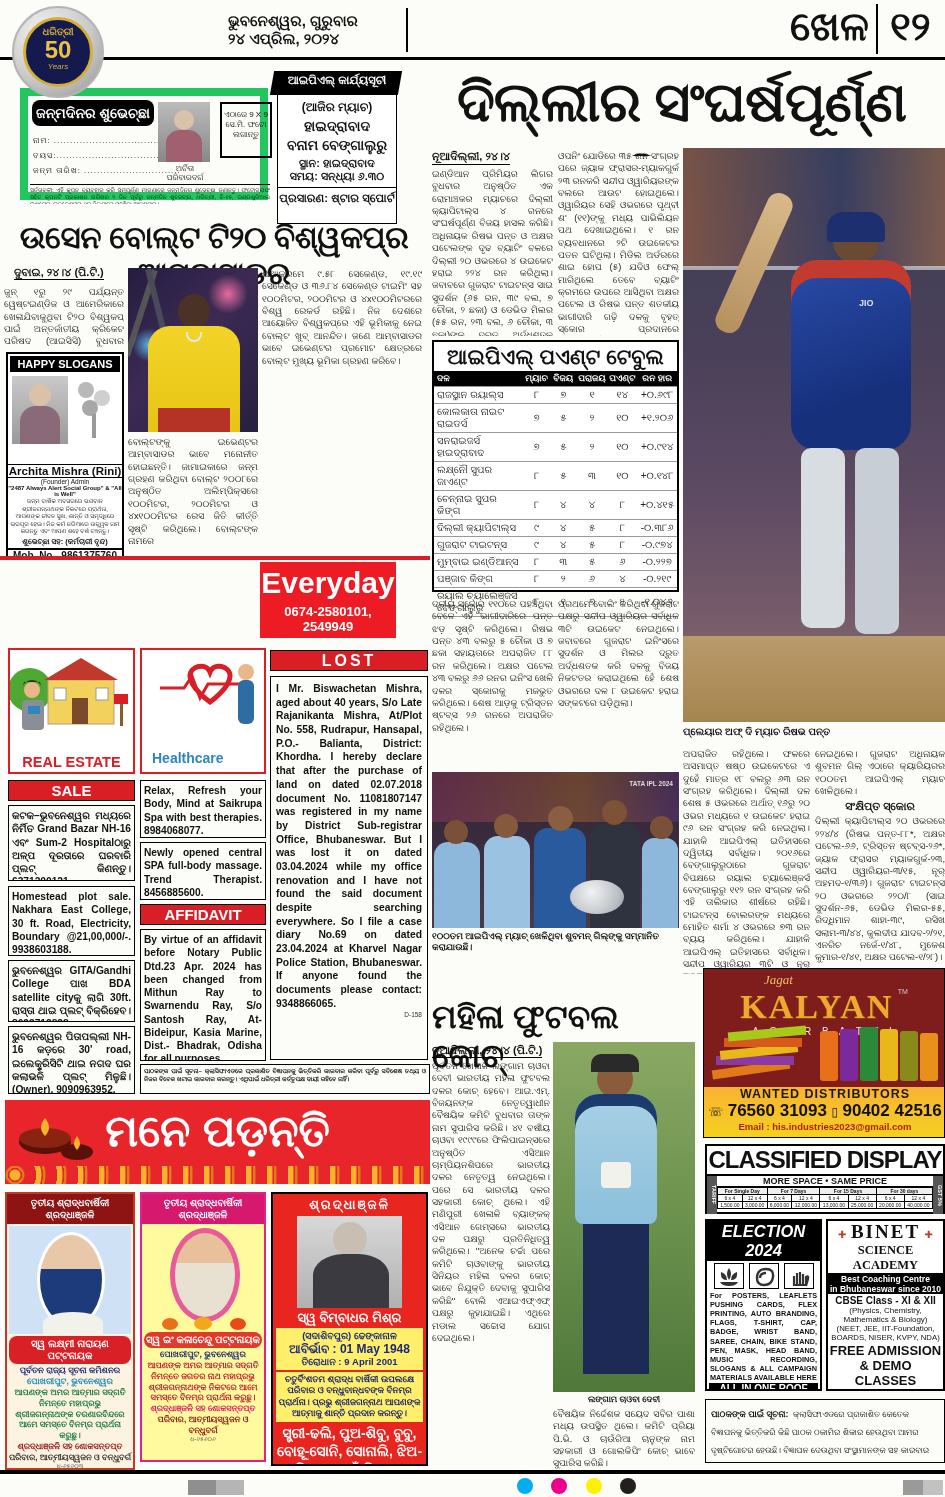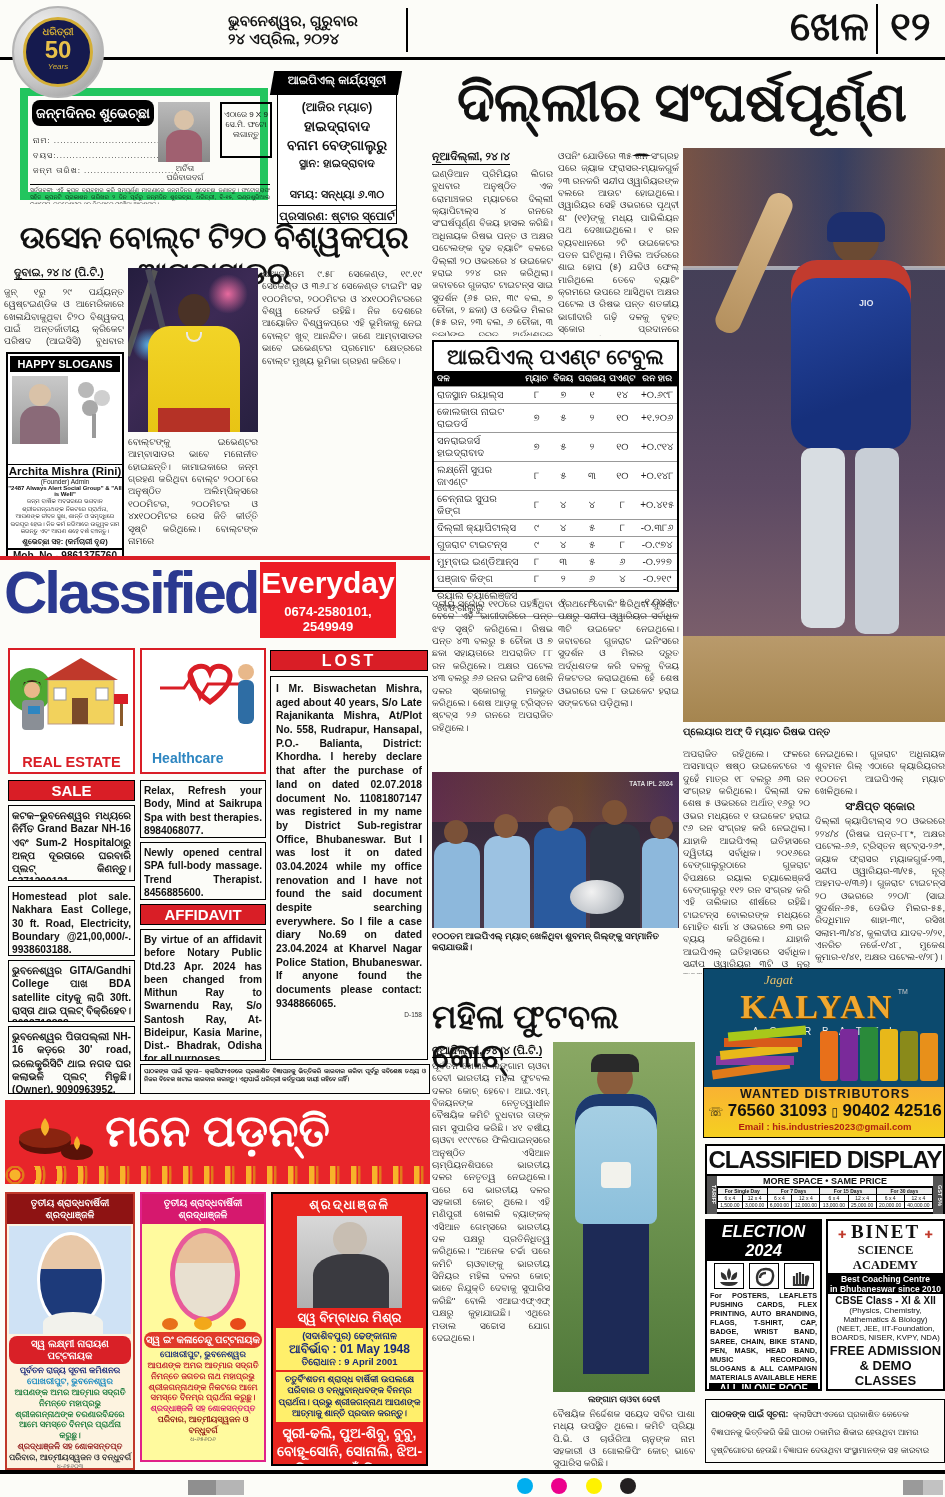--- a/index.html
+++ b/index.html
@@ -66,21 +66,21 @@
     <div class="abs jt" style="left:2px;top:88px;width:240px;height:20px;font-size:5.8px;border-top:1px solid #000;padding-top:2px;overflow:hidden">ସର୍ତ୍ତାବଳୀ: ଏହି କୂପନ ବ୍ୟବହାର କରି ସମ୍ପୂର୍ଣ୍ଣ ମାଗଣାରେ ଜନ୍ମଦିନର ଶୁଭେଚ୍ଛା ଜଣାନ୍ତୁ। ଫଟୋଗ୍ରାଫ ସହିତ କୂପନଟି ପ୍ରକାଶନ ତାରିଖର ୨ ଦିନ ପୂର୍ବରୁ ଜନ୍ମଦିନ ଶୁଭେଚ୍ଛା, ଧରିତ୍ରୀ, ବି-୧୫, ଇଣ୍ଡଷ୍ଟ୍ରିଆଲ ଇଷ୍ଟେଟ, ଭୁବନେଶ୍ୱର-୧୦ ଠିକଣାରେ ପହଞ୍ଚିବା ଆବଶ୍ୟକ।</div>
   </div>
 
   <div class="abs" style="left:277px;top:82px;width:120px;height:142px;border:1.5px solid #000;background:#fff">
     <div class="abs" style="left:-6px;top:-12px;width:128px;height:24px;background:#000;transform:skewX(-10deg)"></div>
     <div class="abs c" style="left:-4px;top:-9px;width:126px;color:#fff;font-weight:bold;font-size:11.5px">ଆଇପିଏଲ୍ କାର୍ଯ୍ୟସୂଚୀ</div>
     <div class="c b" style="margin-top:17px;font-size:12px">(ଆଜିର ମ୍ୟାଚ)</div>
     <div class="c b" style="margin-top:4px;font-size:14px">ହାଇଦ୍ରାବାଦ</div>
     <div class="c b" style="margin-top:2px;font-size:14px">ବନାମ ବେଙ୍ଗାଲୁରୁ</div>
     <div class="c b" style="margin-top:3px;font-size:11px">ସ୍ଥାନ: ହାଇଦ୍ରାବାଦ</div>
-    <div class="c b" style="margin-top:18px;font-size:11px;border-bottom:1px solid #000;padding-bottom:4px">ସମୟ: ସନ୍ଧ୍ୟା ୬.୩୦</div>
+    <div class="c b" style="margin-top:0;font-size:11px;border-bottom:1px solid #000;padding-bottom:4px">ସମୟ: ସନ୍ଧ୍ୟା ୬.୩୦</div>
     <div class="c b" style="margin-top:4px;font-size:11.5px">ପ୍ରସାରଣ: ଷ୍ଟାର ସ୍ପୋର୍ଟ</div>
   </div>
 
   <div class="abs b" style="left:418px;top:64px;width:527px;height:92px;font-size:55px;letter-spacing:-1px;line-height:1.4;text-align:center;overflow:hidden">ଦିଲ୍ଲୀର ସଂଘର୍ଷପୂର୍ଣ୍ଣ ବିଜୟ</div>
 
   <div class="abs b" style="left:432px;top:150px;font-size:11px;border-bottom:1.5px solid #000;padding-bottom:1px">ନୂଆଦିଲ୍ଲୀ, ୨୪।୪</div>
   <div class="abs news" style="left:432px;top:168px;width:121px;height:168px">ଇଣ୍ଡିଆନ ପ୍ରିମିୟର ଲିଗର ବୁଧବାର ଅନୁଷ୍ଠିତ ଏକ ରୋମାଞ୍ଚକର ମ୍ୟାଚରେ ଦିଲ୍ଲୀ କ୍ୟାପିଟାଲ୍ସ ୪ ରନରେ ସଂଘର୍ଷପୂର୍ଣ୍ଣ ବିଜୟ ହାସଲ କରିଛି। ଅଧିନାୟକ ରିଷଭ ପନ୍ତ ଓ ଅକ୍ଷର ପଟେଲଙ୍କ ଦୃଢ ବ୍ୟାଟିଂ ବଳରେ ଦିଲ୍ଲୀ ୨୦ ଓଭରରେ ୪ ଉଇକେଟ ହରାଇ ୨୨୪ ରନ କରିଥିଲା। ଜବାବରେ ଗୁଜରାଟ ଟାଇଟନ୍ସ ସାଇ ସୁଦର୍ଶନ (୬୫ ରନ, ୩୯ ବଲ, ୭ ଚୌକା, ୨ ଛକା) ଓ ଡେଭିଡ ମିଲର (୫୫ ରନ, ୨୩ ବଲ, ୬ ଚୌକା, ୩ ଛକା)ଙ୍କ ଦ୍ରୁତ ଅର୍ଦ୍ଧଶତକ ବଳରେ ବିଜୟର ନିକଟତର ହୋଇଥିଲେ ହେଁ ୨୦ ଓଭରରେ</div>
   <div class="abs news" style="left:558px;top:150px;width:121px;height:186px">ଓପନିଂ ଯୋଡିରେ ୩୫ ରନ ସଂଗ୍ରହ ପରେ ଜ୍ୟାକ ଫ୍ରାସର-ମ୍ୟାକଗୁର୍କ ୨୩ ରନକରି ସନ୍ଦୀପ ଓ୍ୱାରିୟରଙ୍କ ବଲରେ ଆଉଟ ହୋଇଥିଲେ। ଓ୍ୱାରିୟର ସେହି ଓଭରରେ ପୃଥ୍ବୀ ଶ' (୧୧)ଙ୍କୁ ମଧ୍ୟ ପାଭିଲିୟନ ପଥ ଦେଖାଇଥିଲେ। ୧ ରନ ବ୍ୟବଧାନରେ ୨ଟି ଉଇକେଟର ପତନ ଘଟିଥିଲା। ମିଡିଲ ଅର୍ଡରରେ ଶାଇ ହୋପ (୫) ଯଦିଓ ଫେଲ୍ ମାରିଥିଲେ ତେବେ ବ୍ୟାଟିଂ କ୍ରମରେ ଉପରେ ଆସିଥିବା ଅକ୍ଷର ପଟେଲ ଓ ରିଷଭ ପନ୍ତ ଶତକୀୟ ଭାଗୀଦାରି ଗଢ଼ି ଦଳକୁ ବୃହତ୍ ସ୍କୋର ପ୍ରଦାନରେ ଗୁରୁତ୍ୱପୂର୍ଣ୍ଣ ଭୂମିକା ଗ୍ରହଣ କରିଥିଲେ। ଏ ଦୁହେଁ କେବଳ ଇନିଂସ ସମ୍ଭାଳି ନ ଥିଲେ ଧୁଆଁଧାର ବ୍ୟାଟିଂ କରି</div>
 
   <div class="abs" style="left:683px;top:148px;width:262px;height:574px;overflow:hidden;background:linear-gradient(180deg,#3c3f55 0%,#4a4059 35%,#5d4a63 60%,#7a5e6b 85%,#a8886b 100%)">
@@ -258,21 +258,20 @@
     </div>
     <div class="c b" style="margin-top:92px;font-size:11.5px;border-top:1px solid #000;border-bottom:1px solid #000">Archita Mishra (Rini)</div>
     <div class="c" style="font-size:6.5px">(Founder) Admin</div>
     <div class="c b" style="font-size:6px">"2487 Always Alert Social Group" &amp; "All is Well"</div>
     <div class="c" style="font-size:6px;padding:1px 2px;line-height:1.25;height:40px;overflow:hidden">ଜନ୍ମ ବାର୍ଷିକ ଅବସରରେ ଭଗବାନ ଶ୍ରୀଜଗନ୍ନାଥଙ୍କ ନିକଟରେ ପ୍ରାର୍ଥନା, ଆପଣଙ୍କ ଜୀବନ ସୁଖ, ଶାନ୍ତି ଓ ସମୃଦ୍ଧିରେ ଭରପୂର ହେଉ। ନିଜ କର୍ମ ଜରିଆରେ ଉଜ୍ଜ୍ୱଳ ନାମ କରନ୍ତୁ ଏବଂ ଆପଣ ଶହେ ବର୍ଷ ବଞ୍ଚନ୍ତୁ।</div>
     <div class="c b" style="font-size:7.5px">ଶୁଭେଚ୍ଛା ସହ: (କର୍ମଚାରୀ ବୃନ୍ଦ)</div>
     <div class="c b" style="font-size:10px;border-top:2px solid #000;margin-top:1px">Mob. No.- 9861375760</div>
   </div>
 
   <div class="abs" style="left:0;top:556px;width:430px;height:4px;background:#d91e26"></div>
-  <div class="abs b" style="left:4px;top:560px;font-size:60px;color:#2b3990;letter-spacing:-3px;line-height:1.1">Classified</div>
   <div class="abs" style="left:260px;top:562px;width:136px;height:76px;background:#ed1c24;color:#fff;text-align:center">
     <div class="b" style="font-size:30px;margin-top:4px">Everyday</div>
     <div class="b" style="font-size:13px;margin-top:4px">0674-2580101, 2549949</div>
   </div>
 
   <div class="abs" style="left:8px;top:648px;width:127px;height:126px;border:2px solid #d91e26;background:#fff;overflow:hidden">
     <svg width="123" height="100" viewBox="0 0 123 100">
       <circle cx="20" cy="40" r="22" fill="#4ea832"></circle>
       <rect x="38" y="30" width="66" height="44" fill="#f2d25c" stroke="#b98" stroke-width="1"></rect>
       <polygon points="34,30 71,8 108,30" fill="#c0392b"></polygon>
@@ -403,21 +402,21 @@
   <div class="abs" style="left:553px;top:1042px;width:142px;height:350px;overflow:hidden;background:linear-gradient(180deg,#8aa864 0%,#6e9450 45%,#50783a 100%)">
     <div class="photo-shape" style="left:44px;top:18px;width:36px;height:38px;border-radius:50%;background:#8a5c3c"></div>
     <div class="photo-shape" style="left:38px;top:12px;width:48px;height:18px;border-radius:10px 10px 0 0;background:#2a2a2a"></div>
     <div class="photo-shape" style="left:22px;top:52px;width:82px;height:130px;border-radius:24px 24px 8px 8px;background:linear-gradient(180deg,#a8d0e4,#8cc0dc);box-shadow:inset 0 12px 0 #1d3a6e"></div>
     <div class="photo-shape" style="left:48px;top:120px;width:30px;height:26px;background:#f2f2ec;border-radius:4px"></div>
     <div class="photo-shape" style="left:30px;top:182px;width:66px;height:150px;background:#1d2a56"></div>
   </div>
   <div class="abs c b" style="left:553px;top:1394px;width:142px;font-size:8.5px">ଲଙ୍ଗାମ ଚାଓବା ଦେବୀ</div>
   <div class="abs news" style="left:553px;top:1408px;width:142px;height:86px">ବୈଷୟିକ ନିର୍ଦ୍ଦେଶକ ସୟେଦ ସବିର ପାଶା ମଧ୍ୟ ଉପସ୍ଥିତ ଥିଲେ। କମିଟି ପ୍ରିୟା ପି.ଭି. ଓ ଚାଉଁରିଆ ଚାନୁଙ୍କ ନାମ ସହକାରୀ ଓ ଗୋଲକିପିଂ କୋଚ୍ ଭାବେ ସୁପାରିସ କରିଛି।</div>
 
-  <div class="abs" style="left:703px;top:968px;width:242px;height:170px;background:#0c4a6e;overflow:hidden;border:1px solid #000">
+  <div class="abs" style="left:703px;top:968px;width:242px;height:170px;background:#7f1d1d;overflow:hidden;border:1px solid #000">
     <div style="color:#e8c06a;font-style:italic;font-size:13px;font-family:'Liberation Serif',serif;margin:3px 0 0 60px">Jagat</div>
     <div style="position:relative;text-align:center">
       <span style="color:#f0a830;font-weight:bold;font-size:34px;font-family:'Liberation Serif',serif;letter-spacing:2px;text-shadow:1px 1px 0 #7a4a00">KALYAN</span>
       <span style="color:#ccc;font-size:7px;vertical-align:top">TM</span>
     </div>
     <div class="c" style="color:#eee;font-size:10px;letter-spacing:4px">A G A R B A T T I</div>
     <div class="abs" style="left:8px;top:62px;width:100px;height:52px">
       <div class="photo-shape" style="left:0;top:34px;width:78px;height:9px;background:#e07a1a;transform:rotate(-8deg)"></div>
       <div class="photo-shape" style="left:4px;top:25px;width:78px;height:9px;background:#8a3aa0"></div>
       <div class="photo-shape" style="left:8px;top:16px;width:78px;height:9px;background:#e8b81a;transform:rotate(-6deg)"></div>

